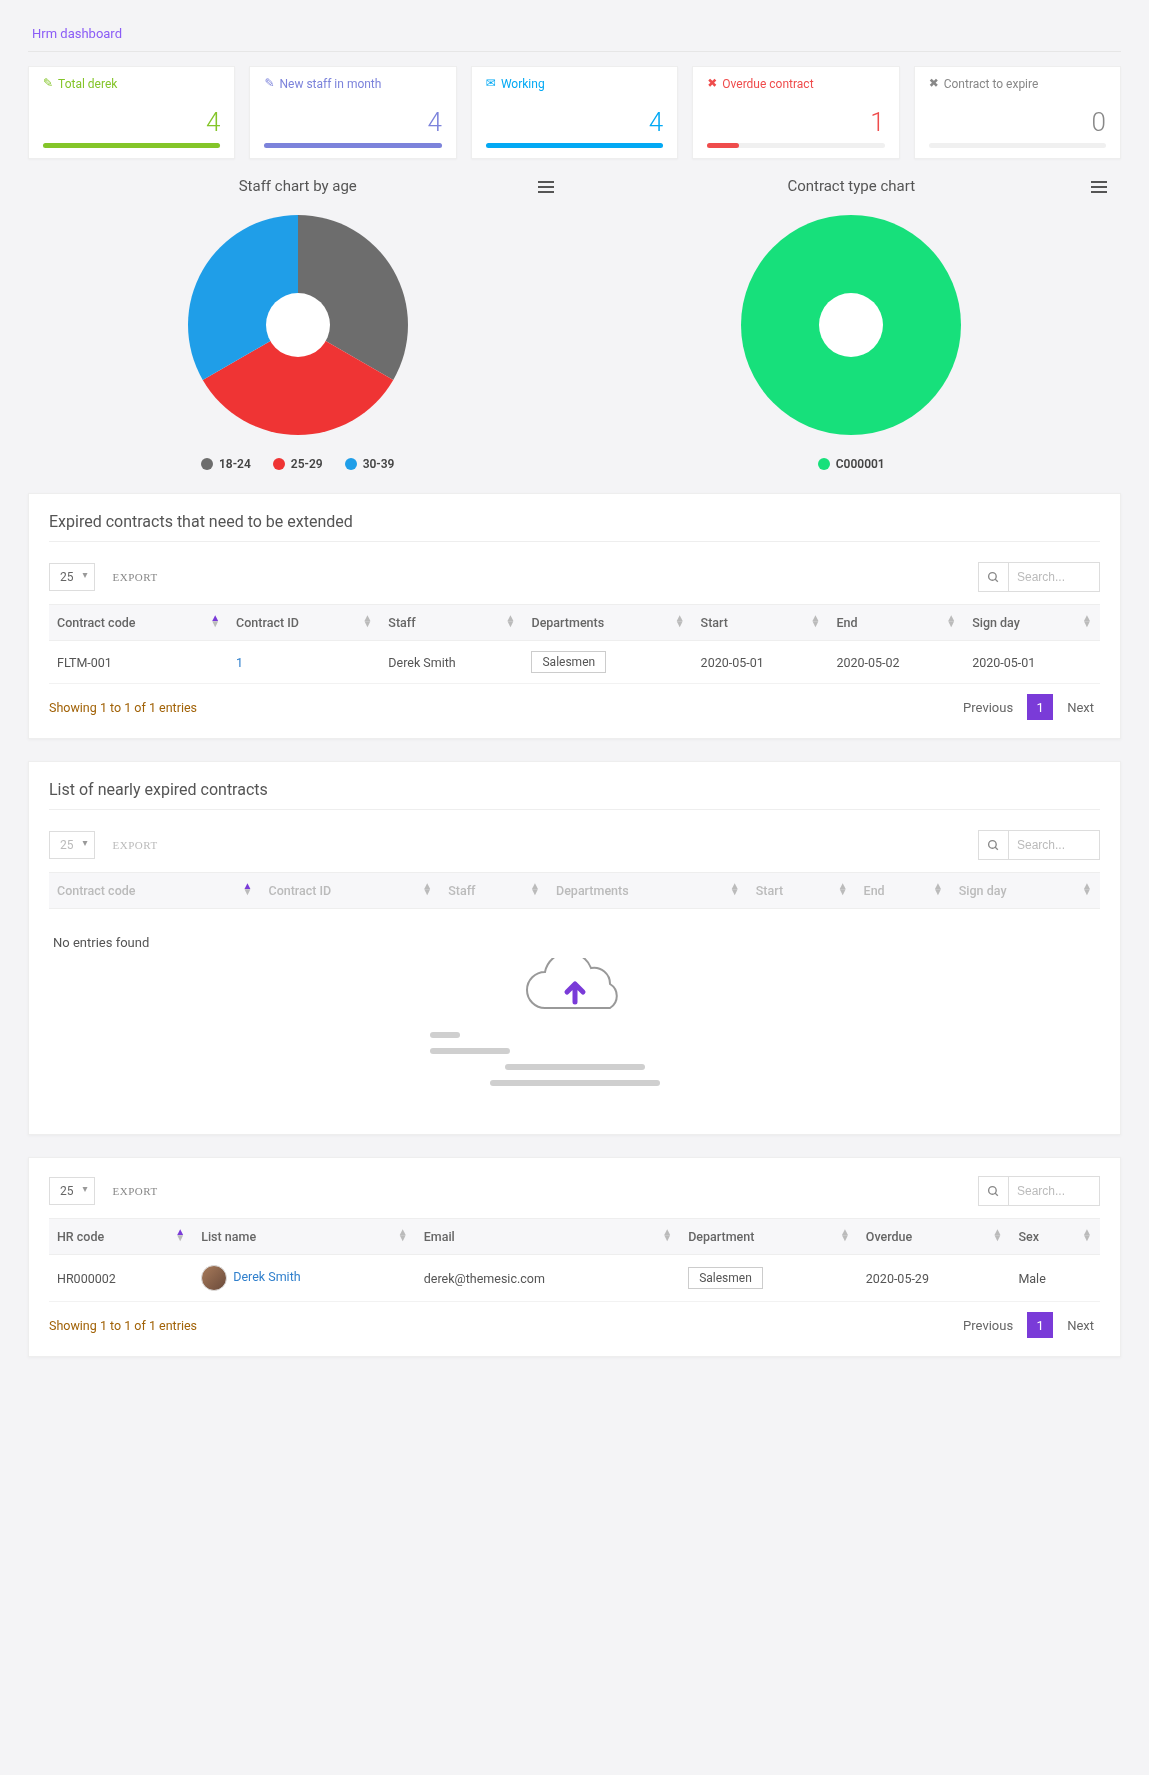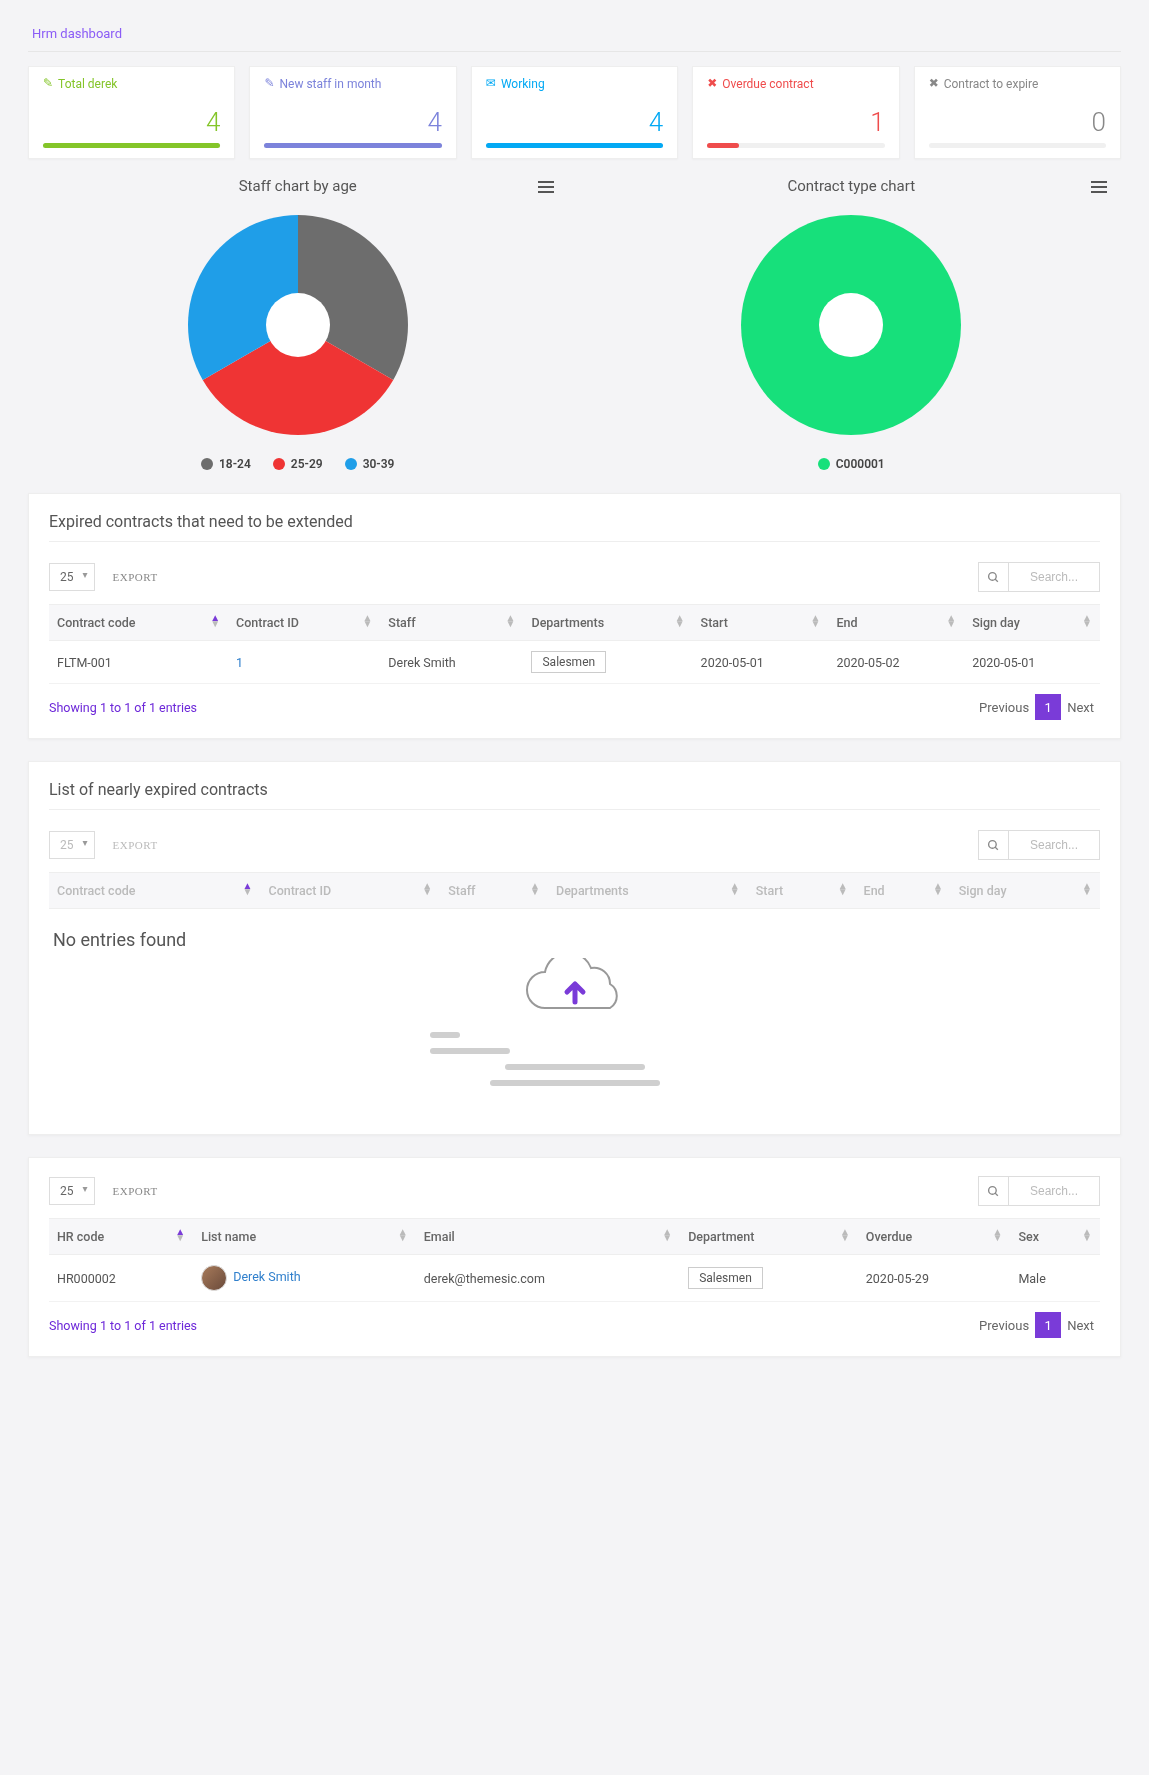--- a/index.html
+++ b/index.html
@@ -55,39 +55,39 @@
 
   .panel{background:#fff; border:1px solid #eee; margin-bottom:22px; box-shadow:0 1px 3px rgba(0,0,0,0.04); padding:18px 20px;}
   .panel h2{font-size:16px; font-weight:400; color:#555; padding-bottom:10px; border-bottom:1px solid #eee; margin-bottom:20px;}
   .toolbar{display:flex; align-items:center; gap:18px; margin-bottom:12px;}
   .page-size{border:1px solid #ddd; padding:6px 20px 6px 10px; font-size:12px; color:#666; position:relative; background:#fff; cursor:pointer;}
   .page-size::after{content:"▾"; position:absolute; right:6px; top:5px; font-size:10px; color:#999;}
   .export-btn{font-size:11px; color:#888; letter-spacing:0.5px; cursor:pointer; background:none; border:none;font-family:Liberation Serif, serif;}
   .toolbar-right{margin-left:auto; display:flex; align-items:center;}
   .search-wrap{display:flex; align-items:center; border:1px solid #ddd; height:30px;}
   .search-btn{width:30px; height:100%; display:flex; align-items:center; justify-content:center; border-right:1px solid #ddd; color:#888; cursor:pointer;}
-  .search-input{border:none; outline:none; padding:0 8px; font-size:12px; width:90px; color:#555;text-align:center;}
+  .search-input{border:none; outline:none; padding:0 8px; font-size:12px; width:90px; color:#555;}
   .search-input::placeholder{color:#bbb;}
 
   table{width:100%; border-collapse:collapse; font-size:12.5px;}
   thead th{background:#f7f7f9; text-align:left; font-weight:500; color:#666; padding:10px 8px; border-top:1px solid #eee; border-bottom:1px solid #eee;}
   .sort{float:right; color:#bbb; font-size:10px; display:inline-flex; flex-direction:column; line-height:6px;}
   .sort.active-asc .up{color:#7a3bd8;}
   tbody td{padding:10px 8px; border-bottom:1px solid #f2f2f2; color:#555; vertical-align:middle;}
   .link{color:#2f7fcc;}
   .tag{display:inline-block; border:1px solid #ccc; padding:3px 10px; font-size:12px; color:#555;}
   .table-footer{display:flex; align-items:center; margin-top:10px;}
-  .footer-text{font-size:12.5px; color:#6d28d9;}
-  .pager{margin-left:auto; display:flex; align-items:center; }
+  .footer-text{font-size:12.5px; color:#a16207;}
+  .pager{margin-left:auto; display:flex; align-items:center; gap:8px;}
   .pager-btn{font-size:13px; color:#666; padding:4px 6px; cursor:pointer;}
   .pager-num{background:#7a3bd8; color:#fff; width:26px; height:26px; display:flex; align-items:center; justify-content:center; font-size:13px;}
   .disabled{color:#bbb; cursor:default;}
 
   .empty-block{padding:0 0 30px 0;}
-  .empty-text{font-size:18px; color:#555; margin:20px 0 8px 4px;}
+  .empty-text{font-size:13px; color:#555; margin:26px 0 8px 4px;}
   .empty-ill{display:flex; flex-direction:column; align-items:center; gap:14px; margin-top:6px;}
   .cloud{width:120px; height:60px; position:relative;}
   .skel-lines{display:flex; flex-direction:column; gap:10px; align-items:center;}
   .skel{height:6px; background:#cfcfcf; border-radius:3px;}
   .avatar{width:26px; height:26px; border-radius:50%; background:linear-gradient(135deg,#a87b5b,#6a4a3a); display:inline-block; vertical-align:middle; margin-right:6px; border:1px solid #ddd;}
 </style>
 </head>
 <body>
 
 <div class="page-title">Hrm dashboard</div>

